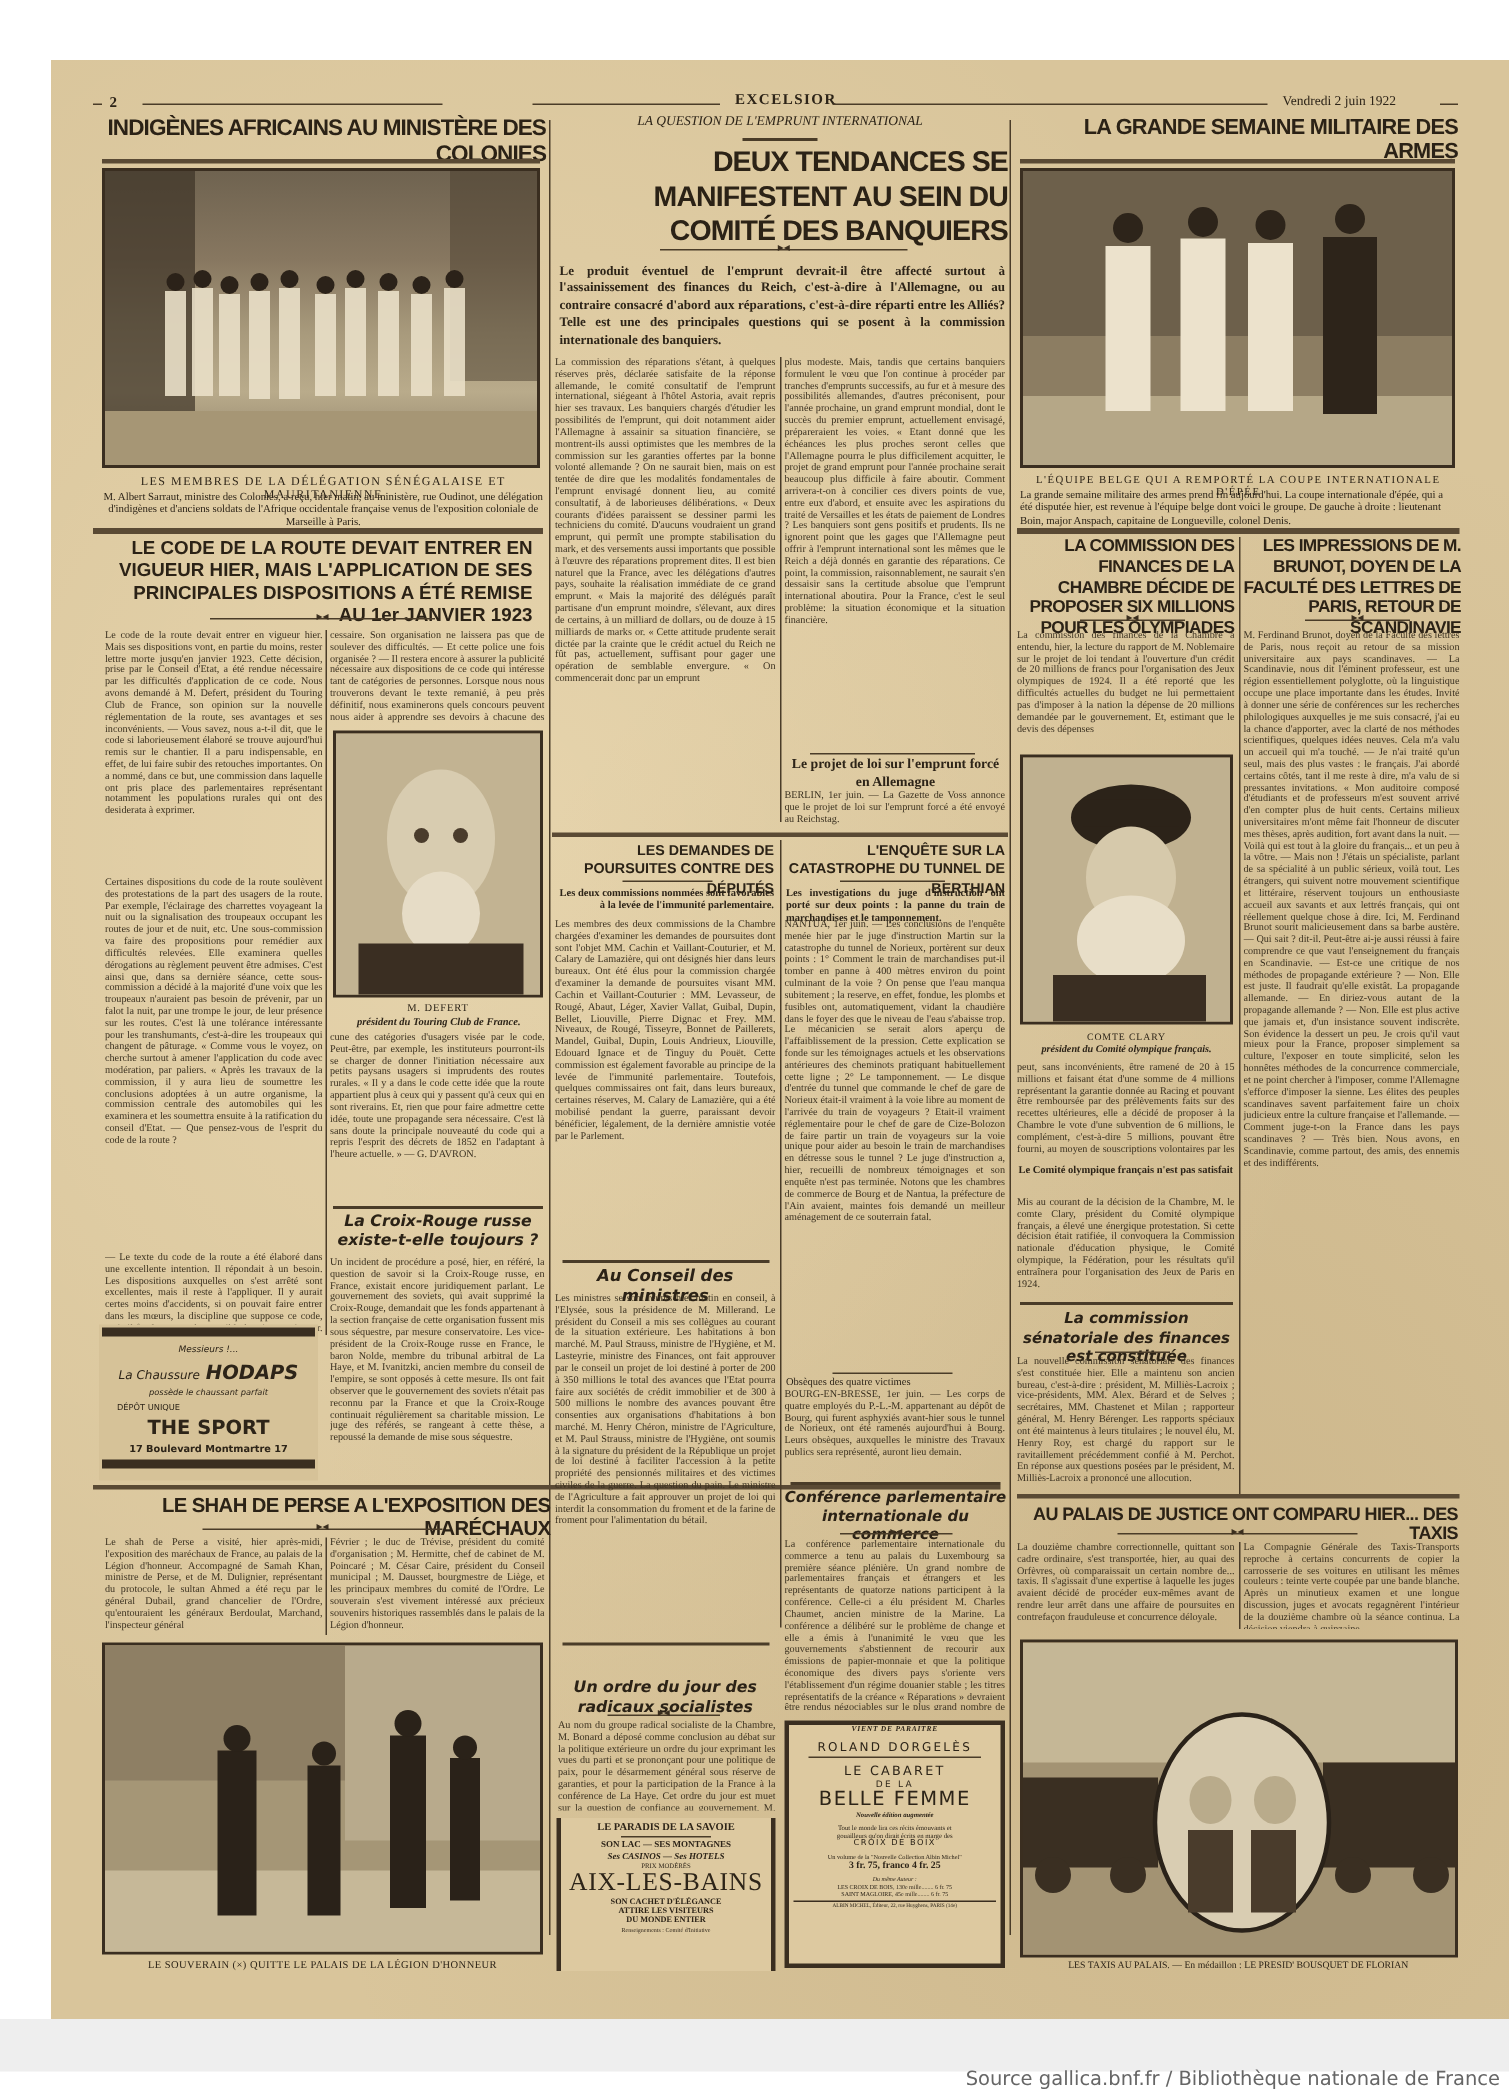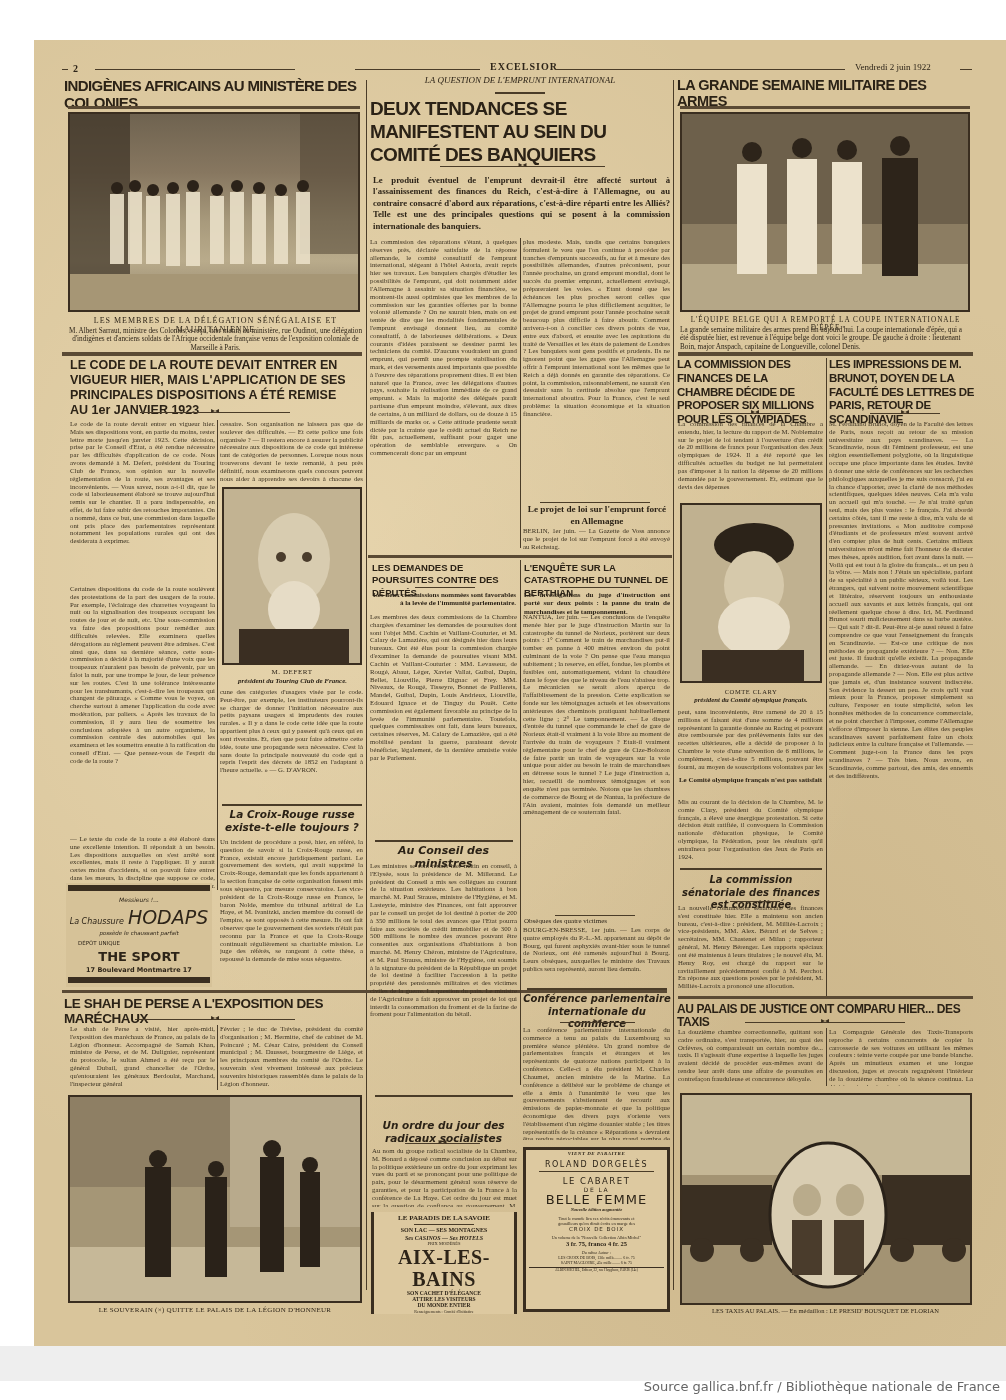--- a/index.html
+++ b/index.html
@@ -16,21 +16,21 @@
   .source { position: absolute; right: 6px; top: 1379px; font-family: "DejaVu Sans", sans-serif; font-size: 13px; color: #666; }
 
   .abs { position: absolute; }
   .rule { position: absolute; height: 0; border-top: 1px solid #4a3c28; }
   .thickrule { position: absolute; height: 4px; background: #5a4a34; }
   .vrule { position: absolute; width: 0; border-left: 1px solid #4a3c28; }
   .deco { position: absolute; height: 0; border-top: 1px solid #4a3c28; }
   .deco::after { content: "\25B8\25C2"; position: absolute; left: 50%; top: -7px; font-size: 8px; transform: translateX(-50%); color:#3a2e1e; }
 
   .masthead { font-size: 10px; font-weight: bold; letter-spacing: 1px; }
-  .headline { font-family: "Liberation Sans", "DejaVu Sans", sans-serif; font-weight: bold; color: #2b2216; text-align: left; line-height: 1.1; }
+  .headline { font-family: "Liberation Sans", "DejaVu Sans", sans-serif; font-weight: bold; color: #2b2216; text-align: right; line-height: 1.1; }
   .caption-title { font-size: 8px; letter-spacing: 1px; text-align: center; }
   .caption { font-size: 7.2px; line-height: 1.15; text-align: center; }
   .body { font-size: 6.8px; line-height: 1.15; text-align: justify; color: #3b3120; }
   .italic-head { font-family: "DejaVu Sans", sans-serif; font-style: italic; font-weight: bold; text-align: center; color: #2b2216; }
 
   .photo { position: absolute; border: 2px solid #3a2e20; overflow: hidden; }
   .photo-inner { width: 100%; height: 100%; }
   .ad-box { position: absolute; border: 3px solid #3a2e20; background: #ddc9a0; text-align: center; }
 </style>
 </head>
@@ -115,21 +115,21 @@
 <div class="abs body" style="left:220px;top:688px;width:143px;height:112px;overflow:hidden;">cune des catégories d'usagers visée par le code. Peut-être, par exemple, les instituteurs pourront-ils se charger de donner l'initiation nécessaire aux petits paysans usagers si imprudents des routes rurales. « Il y a dans le code cette idée que la route appartient plus à ceux qui y passent qu'à ceux qui en sont riverains. Et, rien que pour faire admettre cette idée, toute une propagande sera nécessaire. C'est là sans doute la principale nouveauté du code qui a repris l'esprit des décrets de 1852 en l'adaptant à l'heure actuelle. » — G. D'AVRON.</div>
 <div class="rule" style="left:222px;top:804px;width:140px;border-top-width:2px;"></div>
 <div class="abs italic-head" style="left:222px;top:808px;width:140px;font-size:10.5px;line-height:1.2;">La Croix-Rouge russe existe-t-elle toujours ?</div>
 <div class="abs body" style="left:220px;top:838px;width:143px;height:148px;overflow:hidden;">Un incident de procédure a posé, hier, en référé, la question de savoir si la Croix-Rouge russe, en France, existait encore juridiquement parlant. Le gouvernement des soviets, qui avait supprimé la Croix-Rouge, demandait que les fonds appartenant à la section française de cette organisation fussent mis sous séquestre, par mesure conservatoire. Les vice-président de la Croix-Rouge russe en France, le baron Nolde, membre du tribunal arbitral de La Haye, et M. Ivanitzki, ancien membre du conseil de l'empire, se sont opposés à cette mesure. Ils ont fait observer que le gouvernement des soviets n'était pas reconnu par la France et que la Croix-Rouge continuait régulièrement sa charitable mission. Le juge des référés, se rangeant à cette thèse, a repoussé la demande de mise sous séquestre.</div>
 
 <div class="abs" style="left:66px;top:883px;width:146px;height:104px;background:#d6c298;">
   <div style="height:6px;background:#3a2e20;margin:2px 2px 0;"></div>
   <div style="text-align:center;font-size:6px;font-style:italic;margin-top:5px;font-family:'DejaVu Sans',sans-serif;">Messieurs !...</div>
   <div style="text-align:center;margin-top:3px;">
     <span style="font-size:8px;font-style:italic;font-family:'DejaVu Sans',sans-serif;">La Chaussure</span>
-    <span style="font-size:19px;font-style:italic;font-weight:normal;font-family:'DejaVu Sans',sans-serif;">HODAPS</span>
+    <span style="font-size:13px;font-style:italic;font-weight:bold;font-family:'DejaVu Sans',sans-serif;">HODAPS</span>
   </div>
   <div style="text-align:center;font-size:5.5px;font-style:italic;margin-top:2px;font-family:'DejaVu Sans',sans-serif;">possède le chaussant parfait</div>
   <div style="font-size:5.5px;margin:4px 0 0 12px;font-family:'DejaVu Sans',sans-serif;">DÉPÔT UNIQUE</div>
   <div style="text-align:center;font-size:13px;font-weight:bold;margin-top:3px;font-family:'DejaVu Sans',sans-serif;">THE SPORT</div>
   <div style="text-align:center;font-size:6.5px;font-weight:bold;margin-top:2px;font-family:'DejaVu Sans',sans-serif;">17 Boulevard Montmartre 17</div>
   <div style="height:6px;background:#3a2e20;margin:3px 2px 0;"></div>
 </div>
 
 <div class="thickrule" style="left:62px;top:990px;width:605px;height:3px;"></div>
 <div class="abs headline" style="left:64px;top:997px;width:303px;font-size:13.5px;letter-spacing:-0.4px;">LE SHAH DE PERSE A L'EXPOSITION DES MARÉCHAUX</div>
@@ -188,21 +188,21 @@
 <div class="abs italic-head" style="left:372px;top:1119px;width:143px;font-size:10.5px;line-height:1.2;">Un ordre du jour des radicaux socialistes</div>
 <div class="deco" style="left:405px;top:1143px;width:75px;"></div>
 <div class="abs body" style="left:372px;top:1147px;width:145px;height:60px;overflow:hidden;">Au nom du groupe radical socialiste de la Chambre, M. Bonard a déposé comme conclusion au débat sur la politique extérieure un ordre du jour exprimant les vues du parti et se prononçant pour une politique de paix, pour le désarmement général sous réserve de garanties, et pour la participation de la France à la conférence de La Haye. Cet ordre du jour est muet sur la question de confiance au gouvernement. M. Herriot le développera à la tribune.</div>
 
 <div class="ad-box" style="left:371px;top:1212px;width:146px;height:102px;border-width:0 3px;padding-top:2px;">
   <div style="font-size:7px;font-weight:bold;">LE PARADIS DE LA SAVOIE</div>
   <div class="rule" style="position:relative;margin:2px auto;width:60px;"></div>
   <div style="font-size:6px;font-weight:bold;">SON LAC — SES MONTAGNES</div>
   <div style="font-size:6px;font-weight:bold;font-style:italic;margin-top:2px;">Ses CASINOS — Ses HOTELS</div>
   <div style="font-size:4.5px;">PRIX MODÉRÉS</div>
-  <div style="font-size:20px;font-weight:bold;letter-spacing:0.5px;line-height:1.1;">AIX-LES-BAINS</div>
+  <div style="font-size:17px;font-weight:normal;letter-spacing:0.5px;line-height:1.1;">AIX-LES-BAINS</div>
   <div style="font-size:5.5px;font-weight:bold;">SON CACHET D'ÉLÉGANCE</div>
   <div style="font-size:5.5px;font-weight:bold;">ATTIRE LES VISITEURS</div>
   <div style="font-size:5.5px;font-weight:bold;">DU MONDE ENTIER</div>
   <div style="font-size:4px;margin-top:1px;">Renseignements : Comité d'Initiative</div>
 </div>
 
 <div class="abs headline" style="left:524px;top:562px;width:146px;font-size:9.5px;line-height:1.3;">L'ENQUÊTE SUR LA CATASTROPHE DU TUNNEL DE BERTHIAN</div>
 <div class="rule" style="left:560px;top:587px;width:70px;"></div>
 <div class="abs" style="left:524px;top:591px;width:146px;font-size:7px;font-weight:bold;line-height:1.2;text-align:justify;">Les investigations du juge d'instruction ont porté sur deux points : la panne du train de marchandises et le tamponnement.</div>
 <div class="abs body" style="left:523px;top:613px;width:147px;height:300px;overflow:hidden;">NANTUA, 1er juin. — Les conclusions de l'enquête menée hier par le juge d'instruction Martin sur la catastrophe du tunnel de Norieux, portèrent sur deux points : 1° Comment le train de marchandises put-il tomber en panne à 400 mètres environ du point culminant de la voie ? On pense que l'eau manqua subitement ; la reserve, en effet, fondue, les plombs et fusibles ont, automatiquement, vidant la chaudière dans le foyer des que le niveau de l'eau s'abaisse trop. Le mécanicien se serait alors aperçu de l'affaiblissement de la pression. Cette explication se fonde sur les témoignages actuels et les observations antérieures des cheminots pratiquant habituellement cette ligne ; 2° Le tamponnement. — Le disque d'entrée du tunnel que commande le chef de gare de Norieux était-il vraiment à la voie libre au moment de l'arrivée du train de voyageurs ? Etait-il vraiment réglementaire pour le chef de gare de Cize-Bolozon de faire partir un train de voyageurs sur la voie unique pour aider au besoin le train de marchandises en détresse sous le tunnel ? Le juge d'instruction a, hier, recueilli de nombreux témoignages et son enquête n'est pas terminée. Notons que les chambres de commerce de Bourg et de Nantua, la préfecture de l'Ain avaient, maintes fois demandé un meilleur aménagement de ce souterrain fatal.</div>

